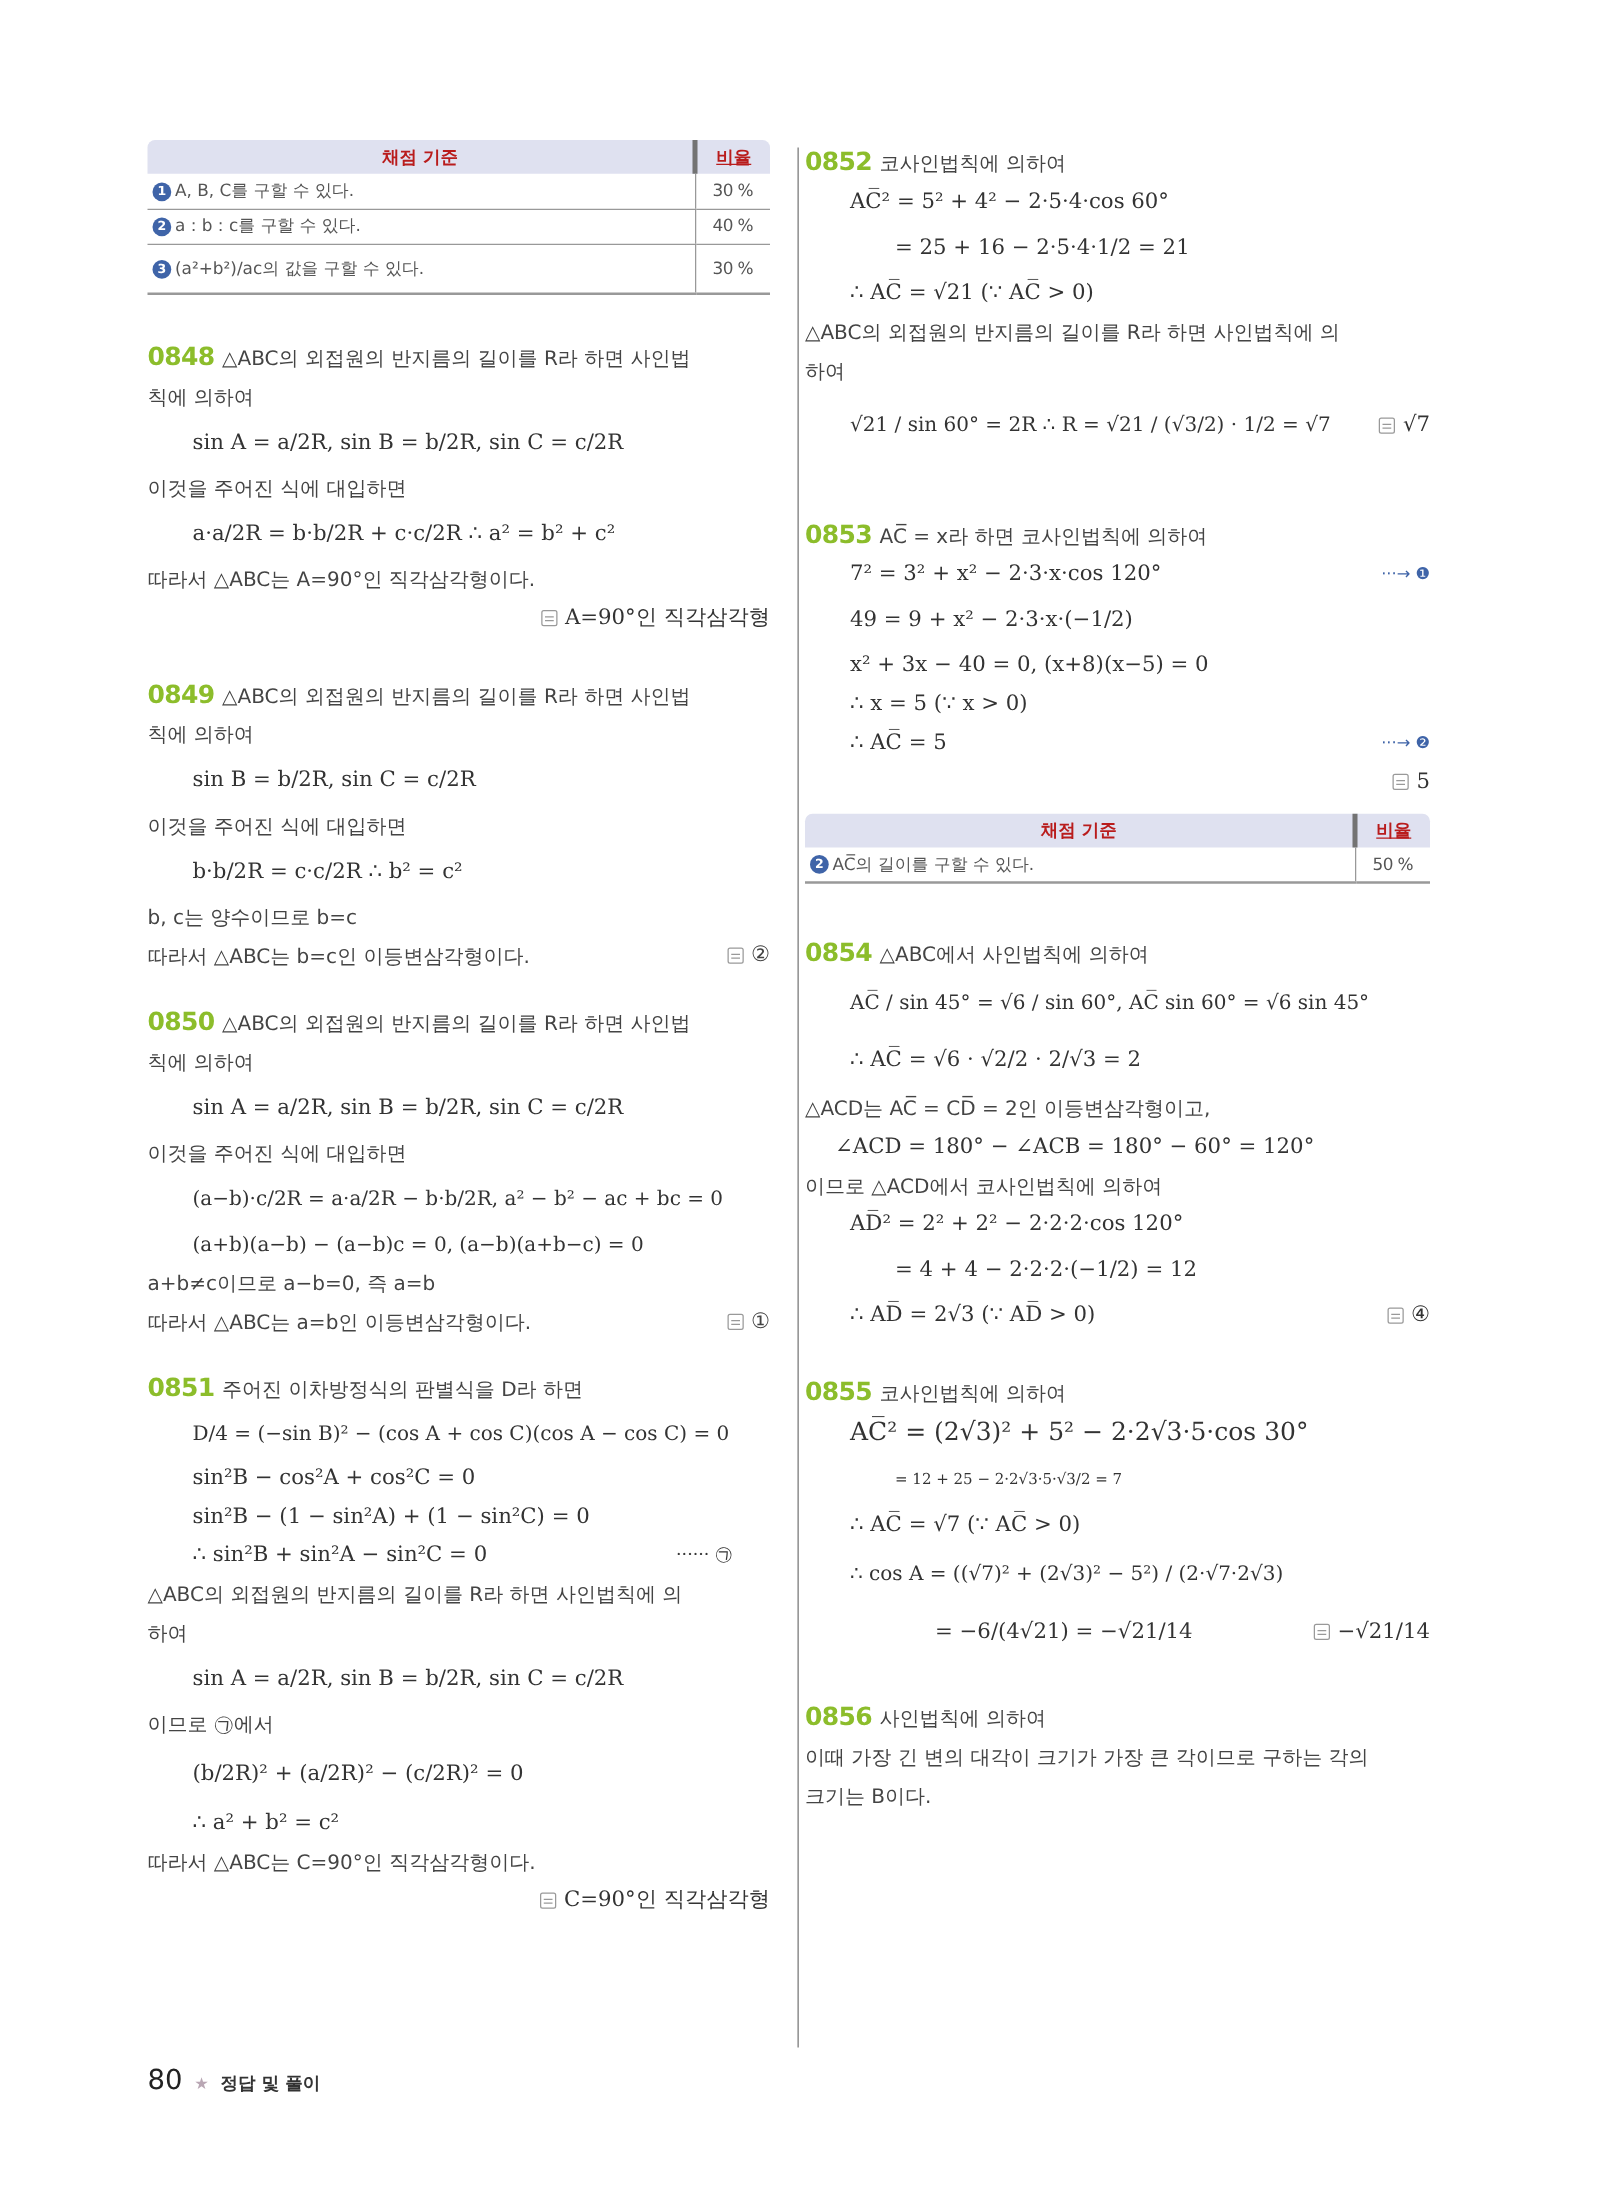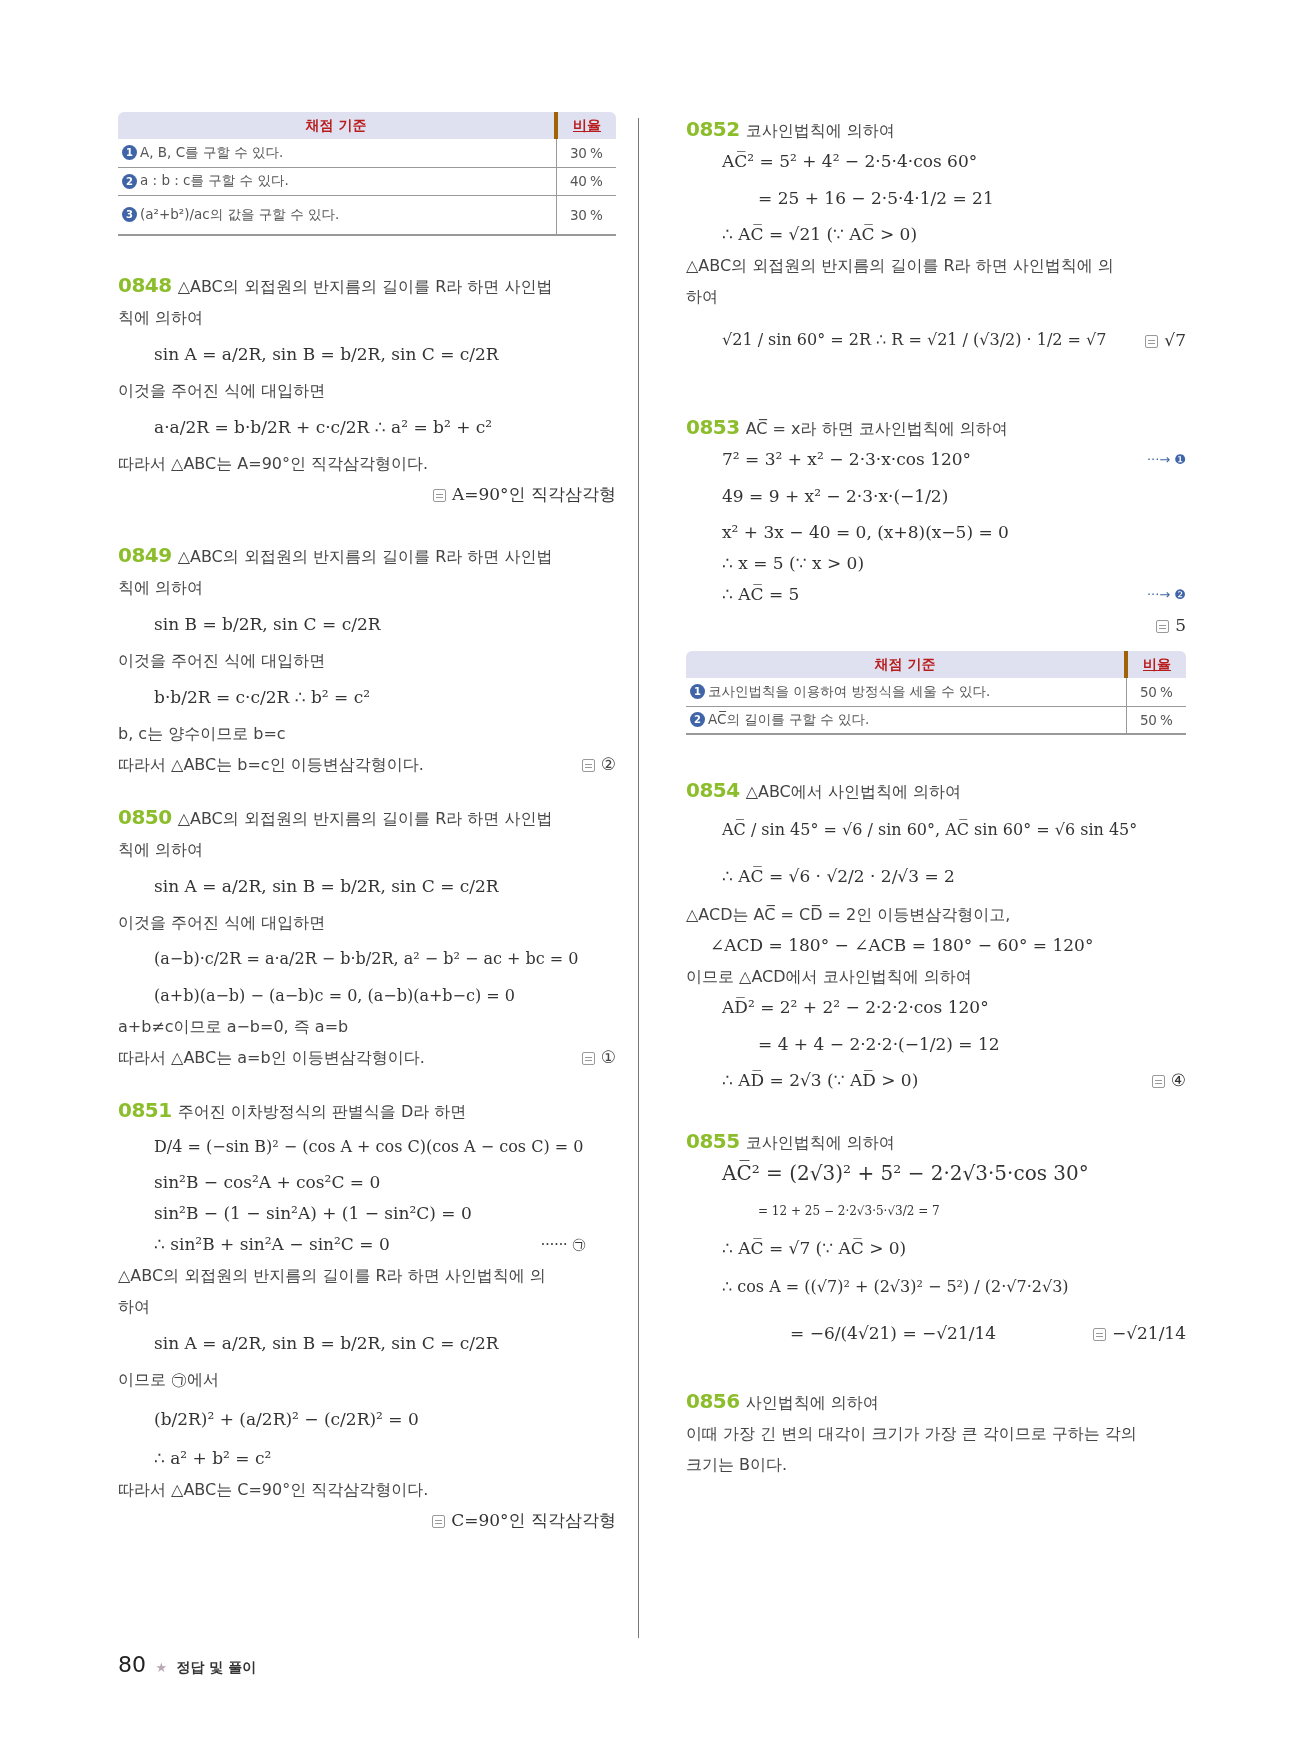--- a/index.html
+++ b/index.html
@@ -1,26 +1,26 @@
 <!DOCTYPE html>
 <html><head>
 <meta charset="utf-8">
 <style>
   * { box-sizing: border-box; margin: 0; padding: 0; }
   html, body { width: 1299px; height: 1754px; background: #ffffff; }
   body { position: relative; font-family: "DejaVu Serif", "Liberation Serif", serif; color: #333; font-size: 17px; }
   .col { position: absolute; top: 112px; width: 498px; }
   .col-left { left: 118px; }
-  .col-right { left: 686px; width: 500px; }
+  .col-right { left: 644px; width: 500px; }
   .divider { position: absolute; left: 638px; top: 118px; width: 1px; height: 1520px; background: #777; }
 
   .rubric { width: 100%; border-collapse: collapse; font-family: "DejaVu Sans", "Liberation Sans", sans-serif; font-size: 13.5px; color: #555; }
   .rubric th { background: #dfe1f0; color: #b91c1c; font-weight: bold; height: 27px; font-size: 14px; }
   .rubric th.h-crit { border-top-left-radius: 6px; }
-  .rubric th.h-ratio { width: 60px; border-left: 4px solid #a16207; border-top-right-radius: 6px; text-decoration: underline; }
+  .rubric th.h-ratio { width: 60px; border-left: 4px solid #737373; border-top-right-radius: 6px; text-decoration: underline; }
   .rubric td { border-bottom: 1px solid #999; padding: 3px 4px; height: 28px; }
   .rubric tr:last-child td { border-bottom: 2px solid #999; }
   .rubric td.ratio { border-left: 1px solid #999; text-align: center; width: 60px; letter-spacing: -0.5px; }
   .badge { display: inline-block; width: 15px; height: 15px; border-radius: 50%; background: #3f64a8; color: #fff; font-size: 10px; text-align: center; line-height: 15px; font-weight: bold; margin-right: 3px; vertical-align: middle; }
 
   .prob { margin-top: 30px; }
   .pnum { font-family: "DejaVu Sans", "Liberation Sans", sans-serif; font-weight: bold; color: #8cbd2b; font-size: 20px; margin-right: 6px; letter-spacing: -0.5px; }
   .line { line-height: 31px; min-height: 31px; white-space: nowrap; }
   .text { font-family: "DejaVu Sans", "Liberation Sans", sans-serif; font-size: 16px; color: #444; }
   .math { padding-left: 36px; font-size: 17px; }
@@ -152,24 +152,20 @@
     <div class="line answer"><span class="ans-icon"></span><span>5</span></div>
   </div>
 
   <table class="rubric" style="margin-top:10px">
     <tbody>
         <tr>
       <th class="h-crit">채점 기준</th>
       <th class="h-ratio">비율</th>
     </tr>
     <tr>
-      <td><span class="badge">1</span><span>코사인법칙을 이용하여 방정식을 세울 수 있다.</span></td>
-      <td class="ratio">50 %</td>
-    </tr>
-    <tr>
       <td><span class="badge">2</span><span>AC̅의 길이를 구할 수 있다.</span></td>
       <td class="ratio">50 %</td>
     </tr>
   </tbody>
     </table>
 
   <div class="prob" style="margin-top:40px">
     <div class="line text"><span class="pnum">0854</span><span>△ABC에서 사인법칙에 의하여</span></div>
     <div class="line math" style="line-height:46px; font-size:16px">AC̅ / sin 45° = √6 / sin 60°,      AC̅ sin 60° = √6 sin 45°</div>
     <div class="line math" style="line-height:46px">∴ AC̅ = √6 · √2/2 · 2/√3 = 2</div>

